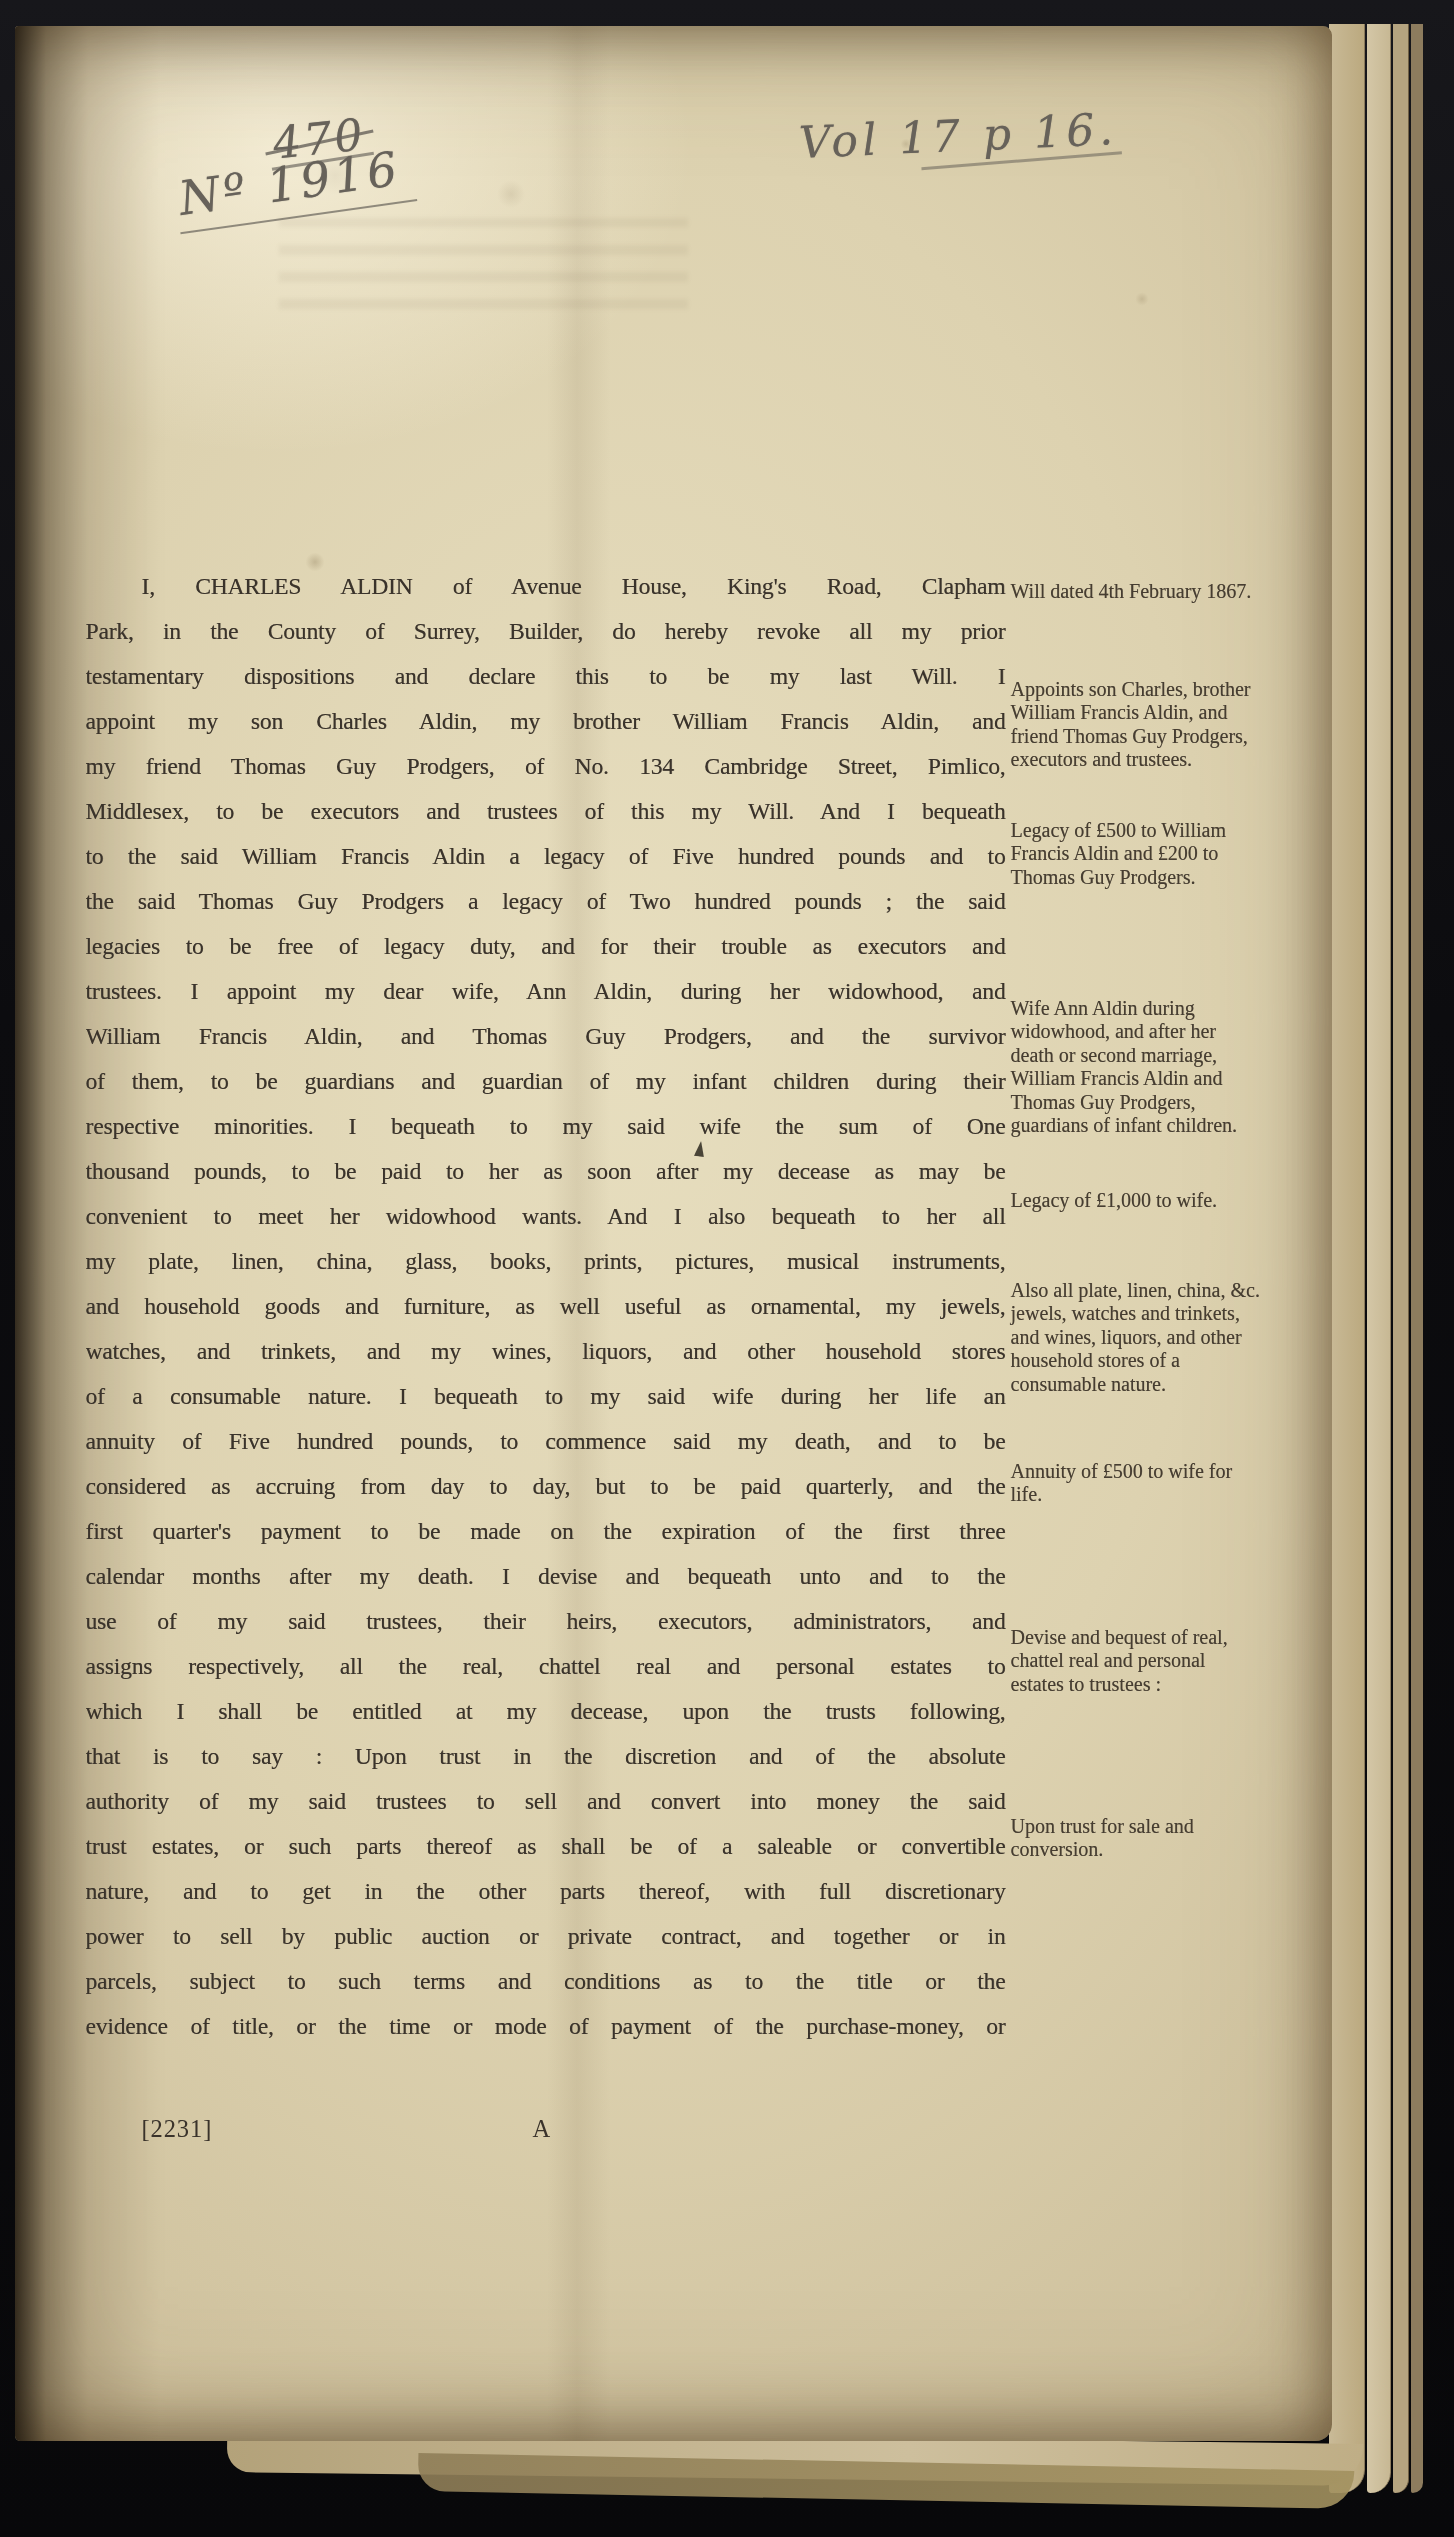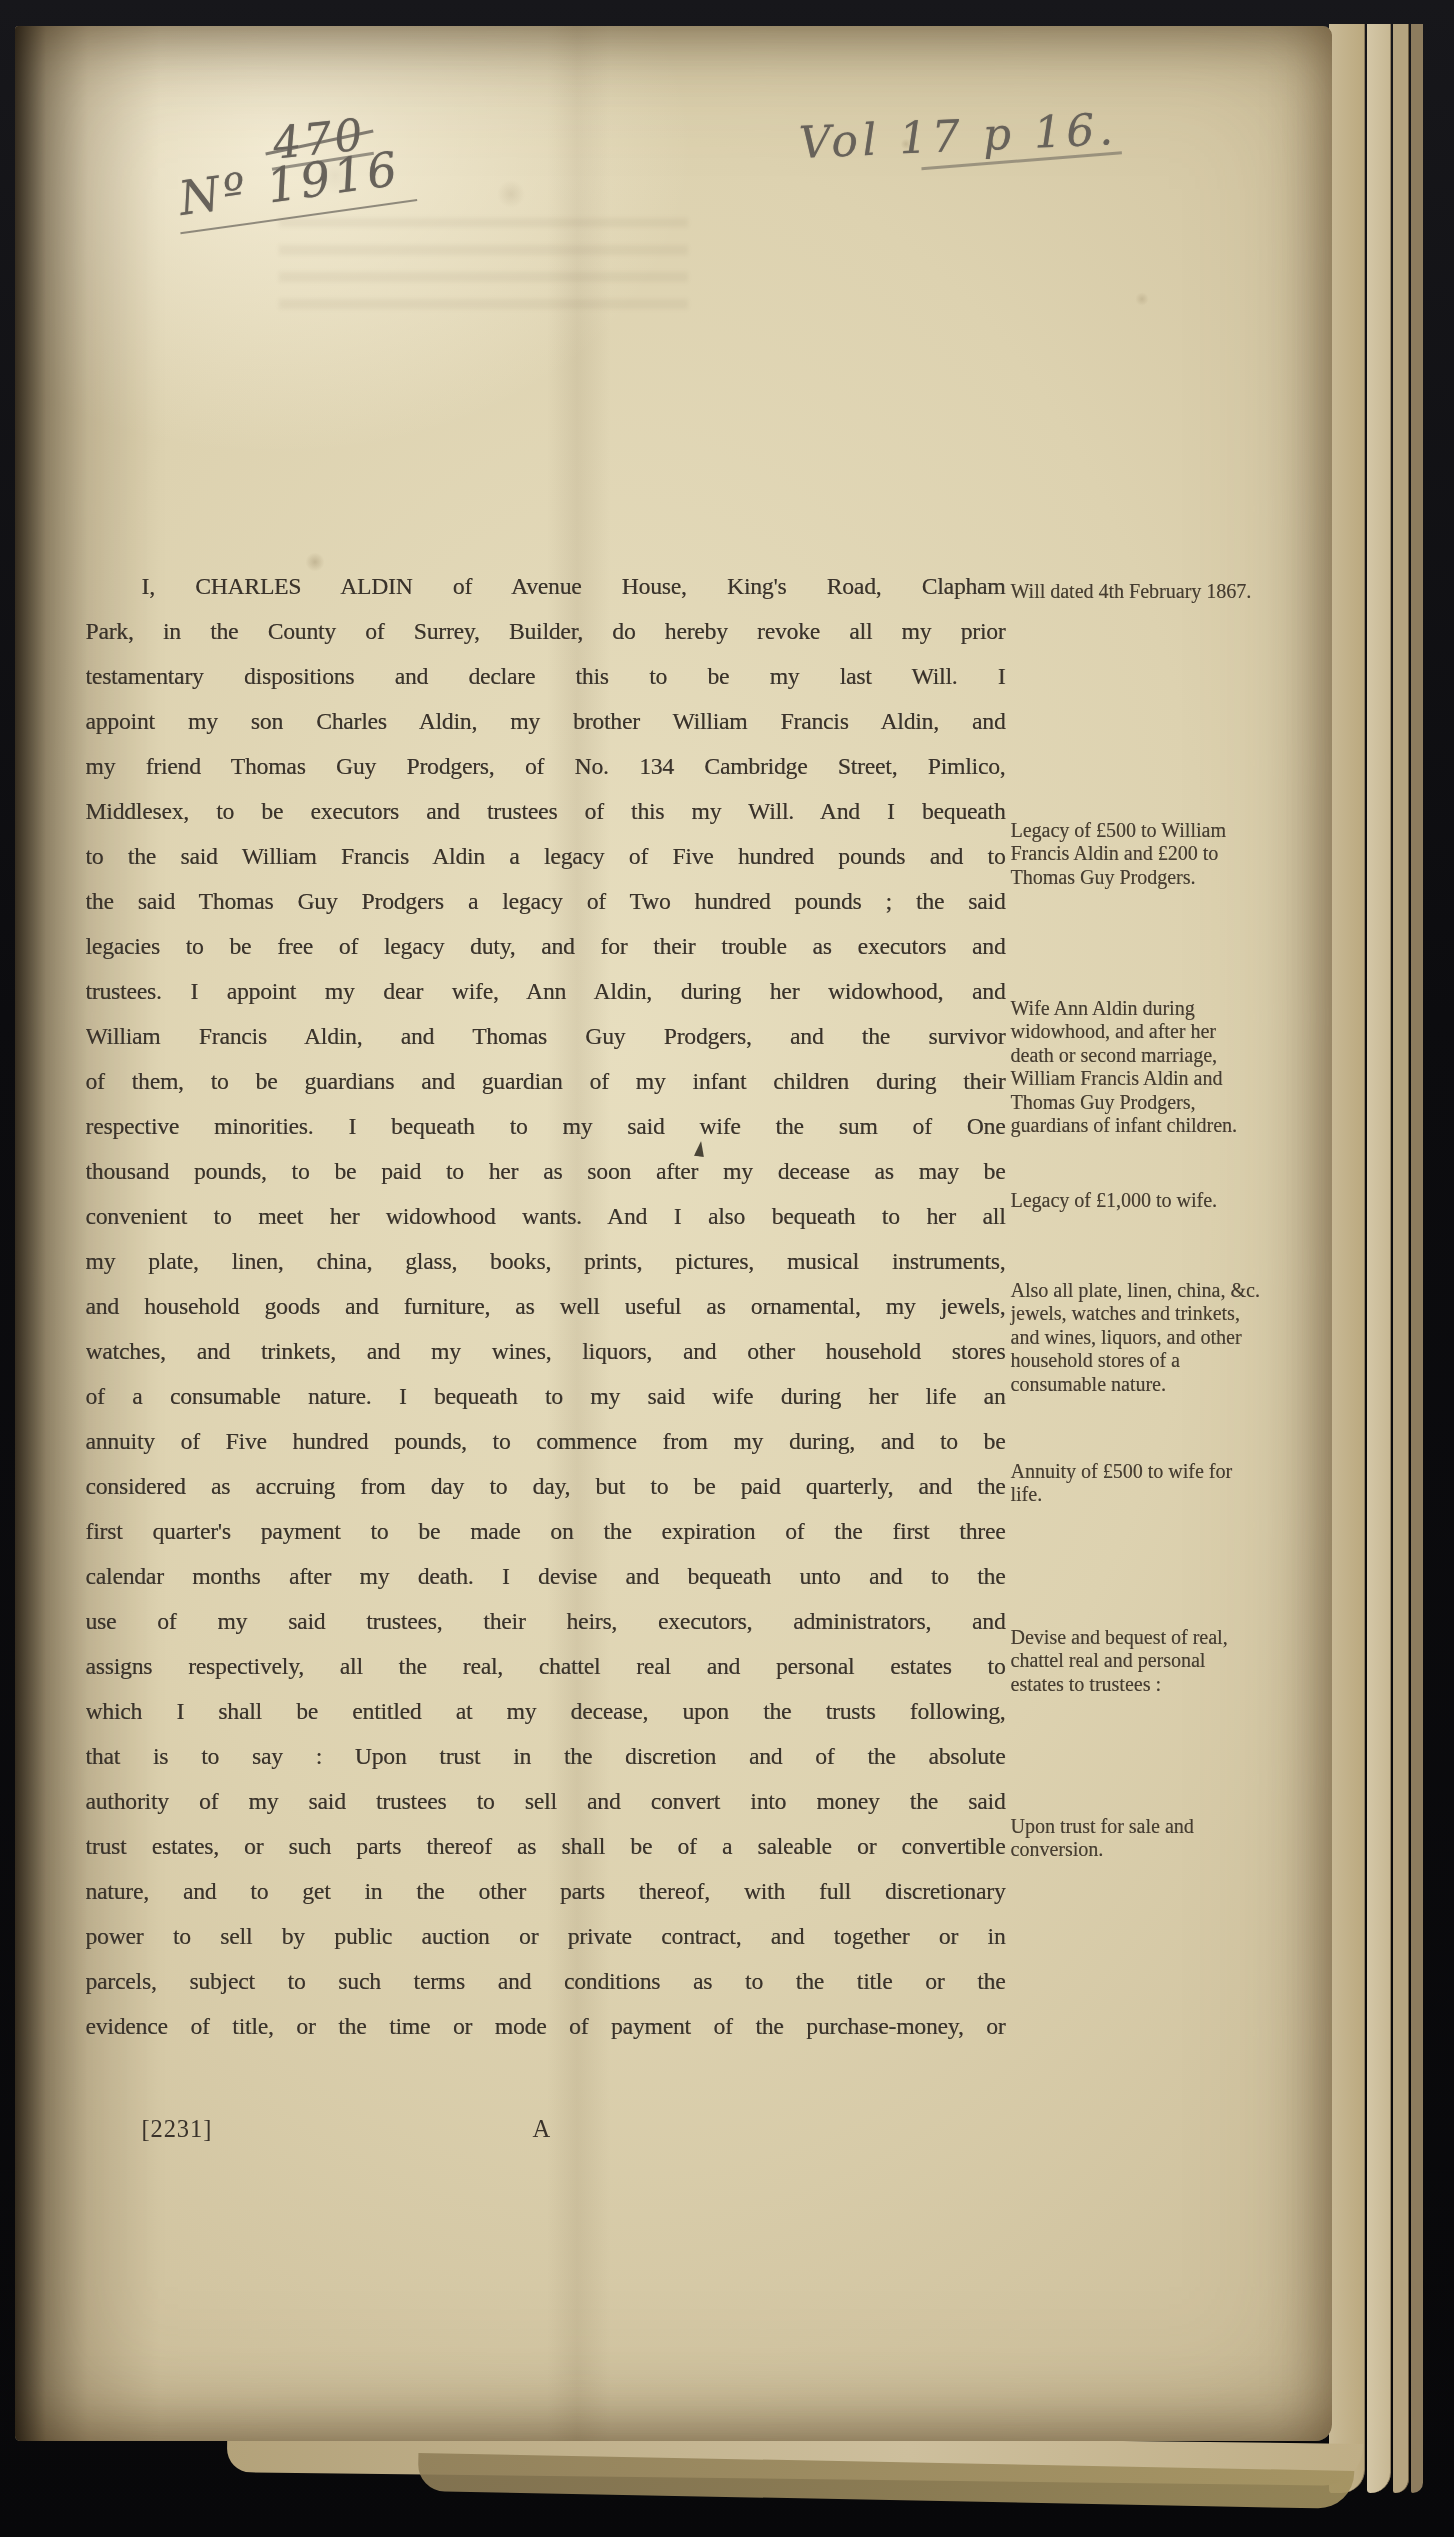--- a/index.html
+++ b/index.html
@@ -155,40 +155,41 @@
         <div class="line">trustees.  I appoint my dear wife, Ann Aldin, during her widowhood, and</div>
         <div class="line">William Francis Aldin, and Thomas Guy Prodgers, and the survivor</div>
         <div class="line">of them, to be guardians and guardian of my infant children during their</div>
         <div class="line">respective minorities.  I bequeath to my said wife the sum of One</div>
         <div class="line">thousand pounds, to be paid to her as soon after my decease as may be</div>
         <div class="line">convenient to meet her widowhood wants.  And I also bequeath to her all</div>
         <div class="line">my plate, linen, china, glass, books, prints, pictures, musical instruments,</div>
         <div class="line">and household goods and furniture, as well useful as ornamental, my jewels,</div>
         <div class="line">watches, and trinkets, and my wines, liquors, and other household stores</div>
         <div class="line">of a consumable nature.  I bequeath to my said wife during her life an</div>
-        <div class="line">annuity of Five hundred pounds, to commence from my during, and to be</div>
+        <div class="line">annuity of Five hundred pounds, to commence said my death, and to be</div>
         <div class="line">considered as accruing from day to day, but to be paid quarterly, and the</div>
         <div class="line">first quarter's payment to be made on the expiration of the first three</div>
         <div class="line">calendar months after my death.  I devise and bequeath unto and to the</div>
         <div class="line">use of my said trustees, their heirs, executors, administrators, and</div>
         <div class="line">assigns respectively, all the real, chattel real and personal estates to</div>
         <div class="line">which I shall be entitled at my decease, upon the trusts following,</div>
         <div class="line">that is to say :  Upon trust in the discretion and of the absolute</div>
         <div class="line">authority of my said trustees to sell and convert into money the said</div>
         <div class="line">trust estates, or such parts thereof as shall be of a saleable or convertible</div>
         <div class="line">nature, and to get in the other parts thereof, with full discretionary</div>
         <div class="line">power to sell by public auction or private contract, and together or in</div>
         <div class="line">parcels, subject to such terms and conditions as to the title or the</div>
         <div class="line">evidence of title, or the time or mode of payment of the purchase-money, or</div>
       </div>
 
     <div class="ink-mark"></div>
 
     <div class="side-notes">
         <div class="note" style="top: 538px;">Will dated 4th February 1867.</div>
+        <div class="note" style="top: 636px;">Appoints son Charles, brother William Francis Aldin, and friend Thomas Guy Prodgers, executors and trustees.</div>
         <div class="note" style="top: 777px;">Legacy of £500 to William Francis Aldin and £200 to Thomas Guy Prodgers.</div>
         <div class="note" style="top: 955px;">Wife Ann Aldin during widowhood, and after her death or second marriage, William Francis Aldin and Thomas Guy Prodgers, guardians of infant children.</div>
         <div class="note" style="top: 1147px;">Legacy of £1,000 to wife.</div>
         <div class="note" style="top: 1237px;">Also all plate, linen, china, &amp;c. jewels, watches and trinkets, and wines, liquors, and other household stores of a consumable nature.</div>
         <div class="note" style="top: 1418px;">Annuity of £500 to wife for life.</div>
         <div class="note" style="top: 1584px;">Devise and bequest of real, chattel real and personal estates to trustees :</div>
         <div class="note" style="top: 1773px;">Upon trust for sale and conversion.</div>
       </div>
 
     <div class="footer">

